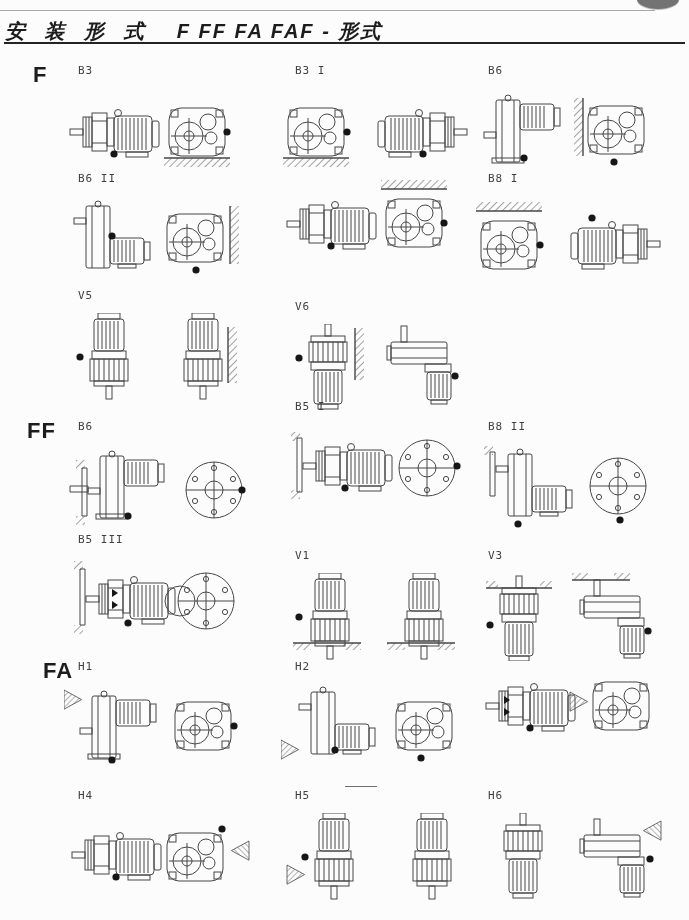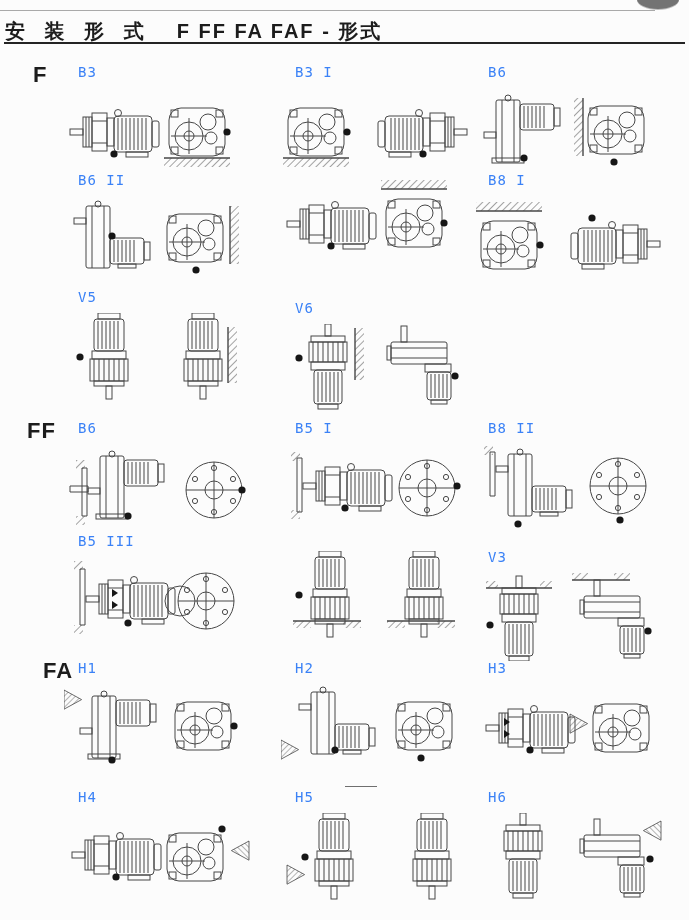--- a/index.html
+++ b/index.html
@@ -1,28 +1,28 @@
 <!DOCTYPE html>
 <html><head>
 <meta charset="utf-8">
 <style>
   html,body{margin:0;padding:0;}
   body{width:689px;height:920px;position:relative;background:#fcfcfc;
        font-family:"Liberation Sans","DejaVu Sans",sans-serif;color:#1c1c1c;overflow:hidden;}
   .topline{position:absolute;left:0;top:10px;width:655px;height:1px;background:#a9a9a9;}
   .blob{position:absolute;right:10px;top:-11px;width:42px;height:20px;background:#737373;
         border-radius:50%;box-shadow:0 1px 0 #bdbdbd;}
-  .titlebar{position:absolute;left:5px;top:18px;white-space:nowrap;font-weight:bold;font-size:20px;}
+  .titlebar{position:absolute;left:5px;top:18px;white-space:nowrap;font-weight:bold;font-size:20px;font-style:italic;}
   .t-cn{letter-spacing:7px;}
   .t-code{margin-left:26px;letter-spacing:2px;}
   .rule{position:absolute;left:4px;top:42px;width:681px;height:2px;background:#242424;}
   .seclabel{position:absolute;font-size:22px;font-weight:bold;letter-spacing:1px;}
   .cell{position:absolute;width:202px;}
-  .cl{padding-left:18px;height:22px;font-size:14px;letter-spacing:1px;
-      font-family:"DejaVu Sans Mono","Liberation Mono",monospace;color:#3b82f6;}
+  .cl{padding-left:18px;height:22px;font-size:11px;letter-spacing:1px;
+      font-family:"DejaVu Sans Mono","Liberation Mono",monospace;color:#404040;}
   .cell svg.dw{display:block;margin:2px 0 0 4px;}
   .dw *{vector-effect:non-scaling-stroke;}
   .ln{stroke:#474747;stroke-width:1;fill:none;}
   .h{fill:url(#hp);stroke:none;}
   .e{stroke:#474747;stroke-width:1.4;}
   .artifact{position:absolute;left:345px;top:786px;width:32px;height:1px;background:#6f6f6f;}
 </style>
 </head>
 <body>
 
@@ -271,21 +271,21 @@
         <use href="#gm-fside-up"></use>
       </g>
     <use href="#dot" x="64" y="72"></use>
     <g transform="translate(118,14)">
         <use href="#gm-endcircle"></use>
       </g>
     <use href="#dot" x="178" y="46"></use>
   </svg>
 </div>
 
-<div class="cell" style="left:277px;top:420px">
+<div class="cell" style="left:277px;top:400px">
   <div class="cl">B5 I</div>
   <svg class="dw" width="190" height="88" viewBox="0 0 190 88">
     <rect class="h" x="10" y="8" width="9" height="9"></rect>
       <rect class="h" x="10" y="66" width="9" height="9"></rect>
     <rect class="ln" x="16" y="14" width="5" height="54"></rect>
     <g transform="translate(22,14)">
         <use href="#gm-side"></use>
       </g>
     <use href="#dot" x="64" y="64"></use>
     <g transform="translate(114,12)">
@@ -323,20 +323,21 @@
     <path d="M48 32l6 4-6 4z M48 44l6 4-6 4z" fill="#161616"></path>
     <use href="#dot" x="64" y="66"></use>
     <circle class="ln" cx="116" cy="44" r="15"></circle>
     <g transform="translate(110,12)">
         <use href="#gm-endcircle"></use>
       </g>
   </svg>
 </div>
 
 <div class="cell" style="left:277px;top:549px">
+  <div class="cl">V1</div>
   <svg class="dw" width="190" height="88" viewBox="0 0 190 88">
     <g transform="translate(26,0)">
         <use href="#gm-vstack-md"></use>
       </g>
     <rect class="h" x="12" y="70" width="18" height="7"></rect>
       <rect class="h" x="62" y="70" width="18" height="7"></rect>
     <line class="e" x1="12" y1="70" x2="80" y2="70"></line>
     <use href="#dot" x="18" y="44"></use>
     <g transform="translate(120,0)">
         <use href="#gm-vstack-md"></use>
@@ -391,21 +392,20 @@
     <use href="#wedge" transform="translate(0,56) scale(0.8)"></use>
     <use href="#dot" x="54" y="66"></use>
     <g transform="translate(112,10)">
         <use href="#gm-end"></use>
       </g>
     <use href="#dot" x="140" y="74"></use>
   </svg>
 </div>
 
 <div class="cell" style="left:470px;top:660px">
-  <div class="cl">H3</div>
   <svg class="dw" width="190" height="88" viewBox="0 0 190 88">
     <g transform="translate(12,16)">
         <use href="#gm-side"></use>
       </g>
     <path d="M30 34l6 4-6 4z M30 46l6 4-6 4z" fill="#161616"></path>
     <use href="#dot" x="56" y="66"></use>
     <use href="#wedge" transform="translate(96,30) scale(0.8)"></use>
     <g transform="translate(116,12)">
         <use href="#gm-end"></use>
       </g>

